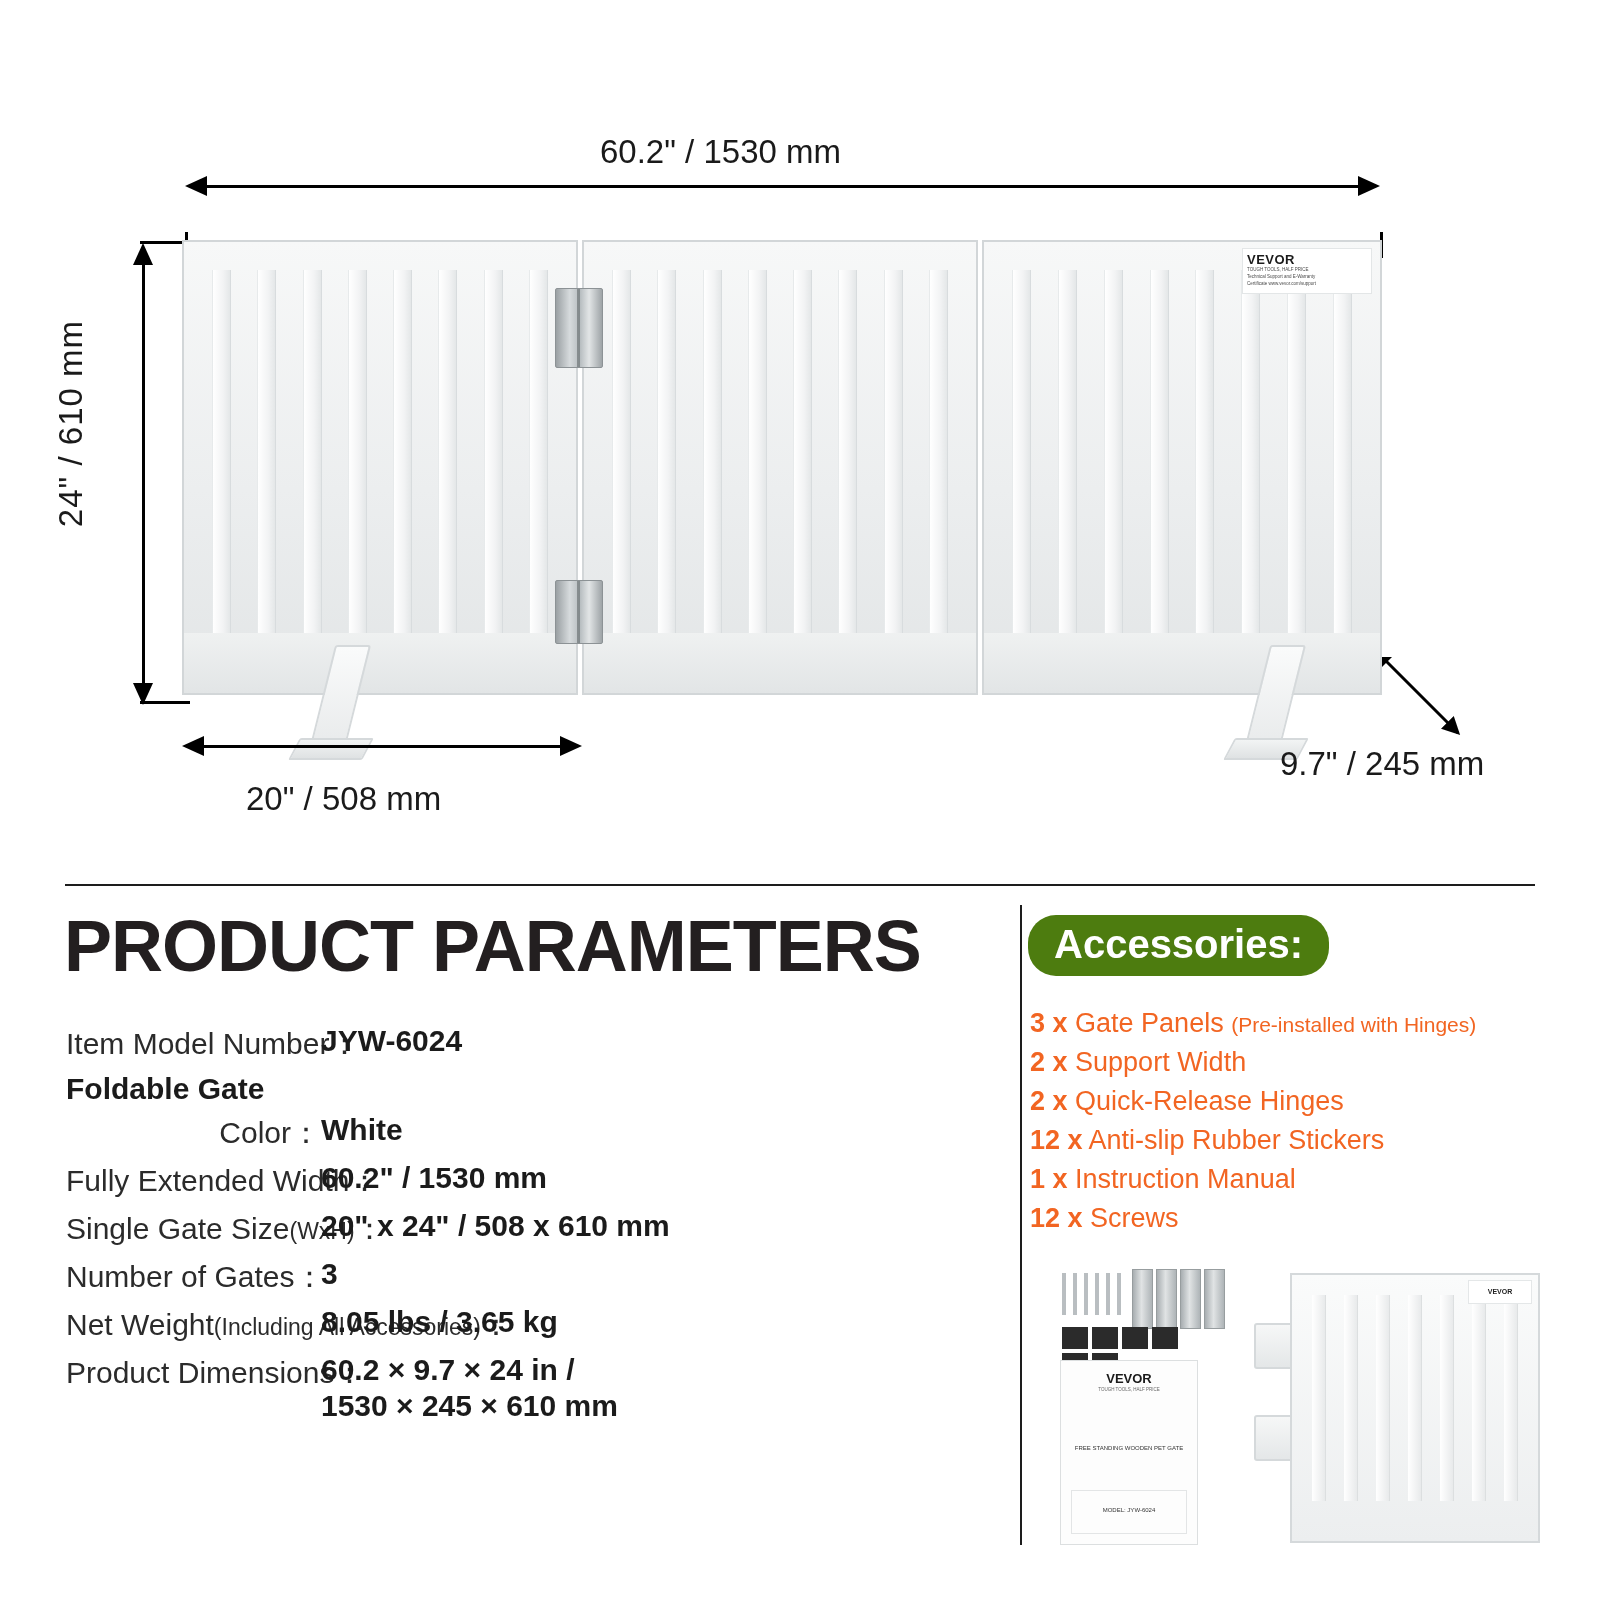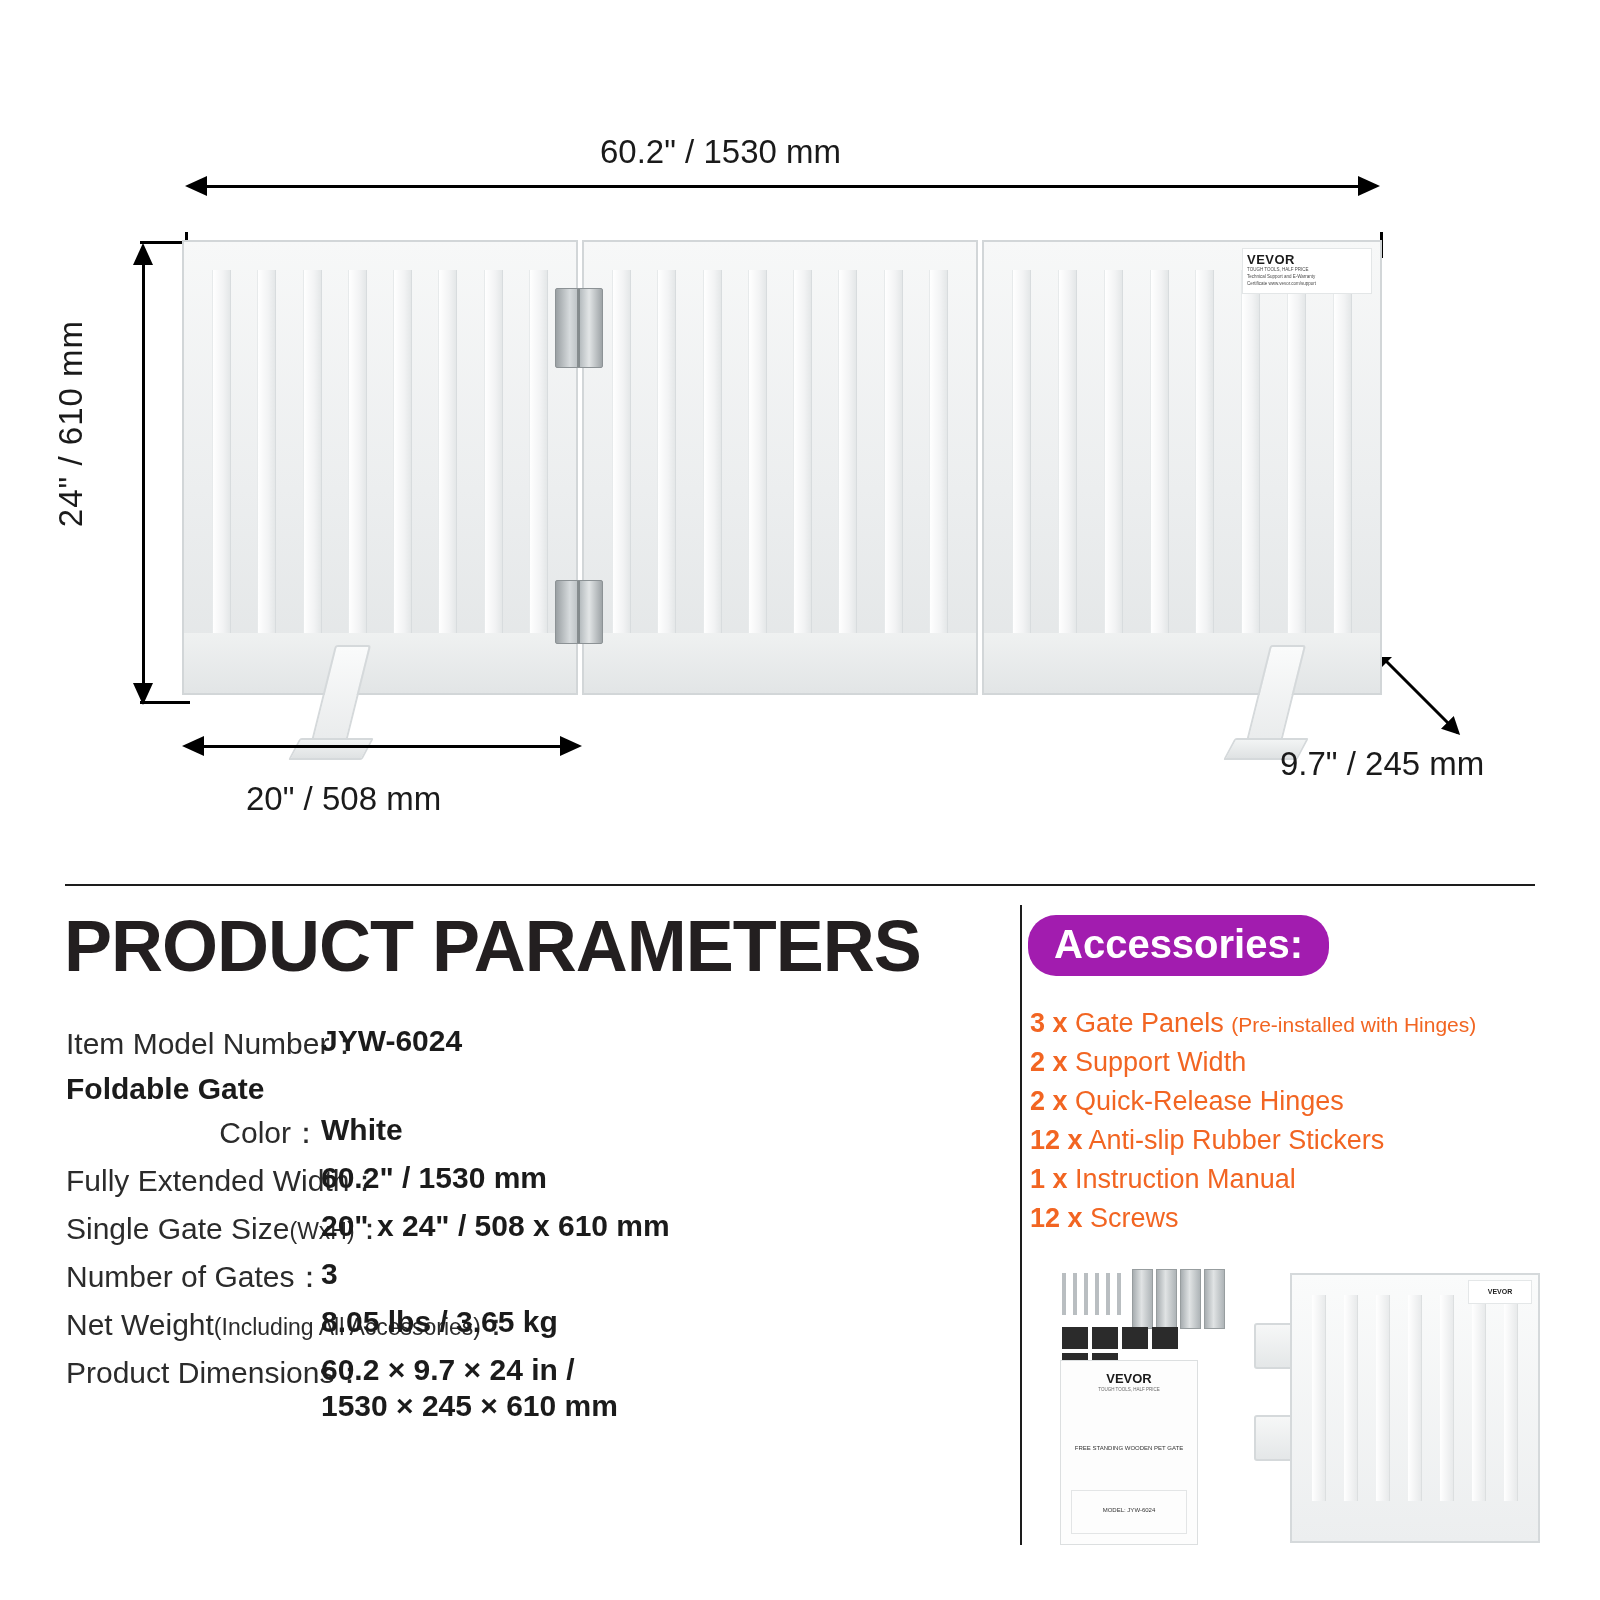--- a/index.html
+++ b/index.html
@@ -302,21 +302,21 @@
     white-space: nowrap;
   }
   .param-value.second-line {
     margin-top: 2px;
   }
 
   
   #acc-badge {
     position: absolute;
     left: 1028px; top: 915px;
-    background: #a21caf;
+    background: #4d7c0f;
     border-radius: 28px;
     padding: 7px 26px 9px 26px;
     color: #ffffff;
     font-size: 40px;
     font-weight: bold;
   }
   #acc-list {
     position: absolute;
     left: 1030px; top: 1000px;
     width: 560px;

